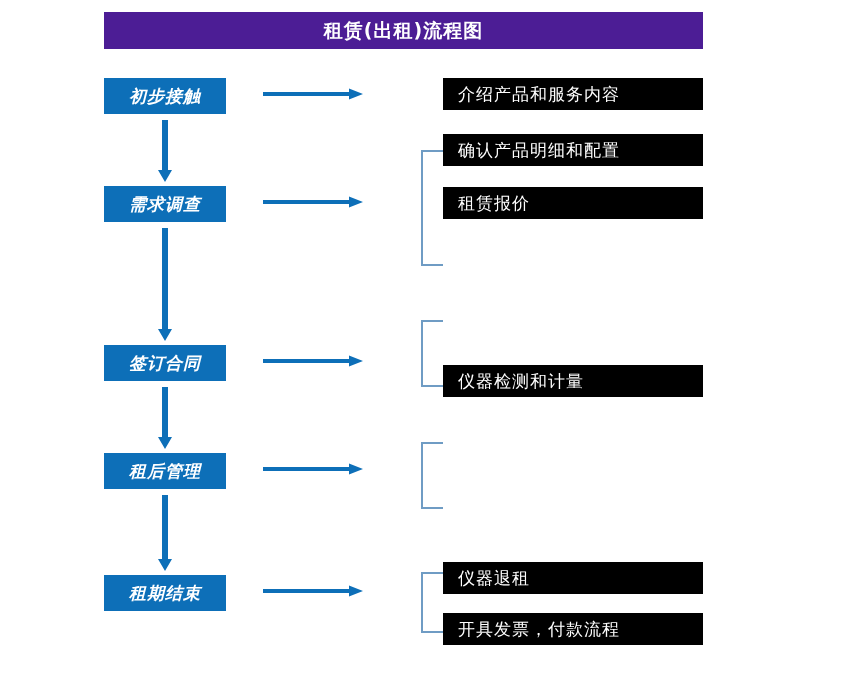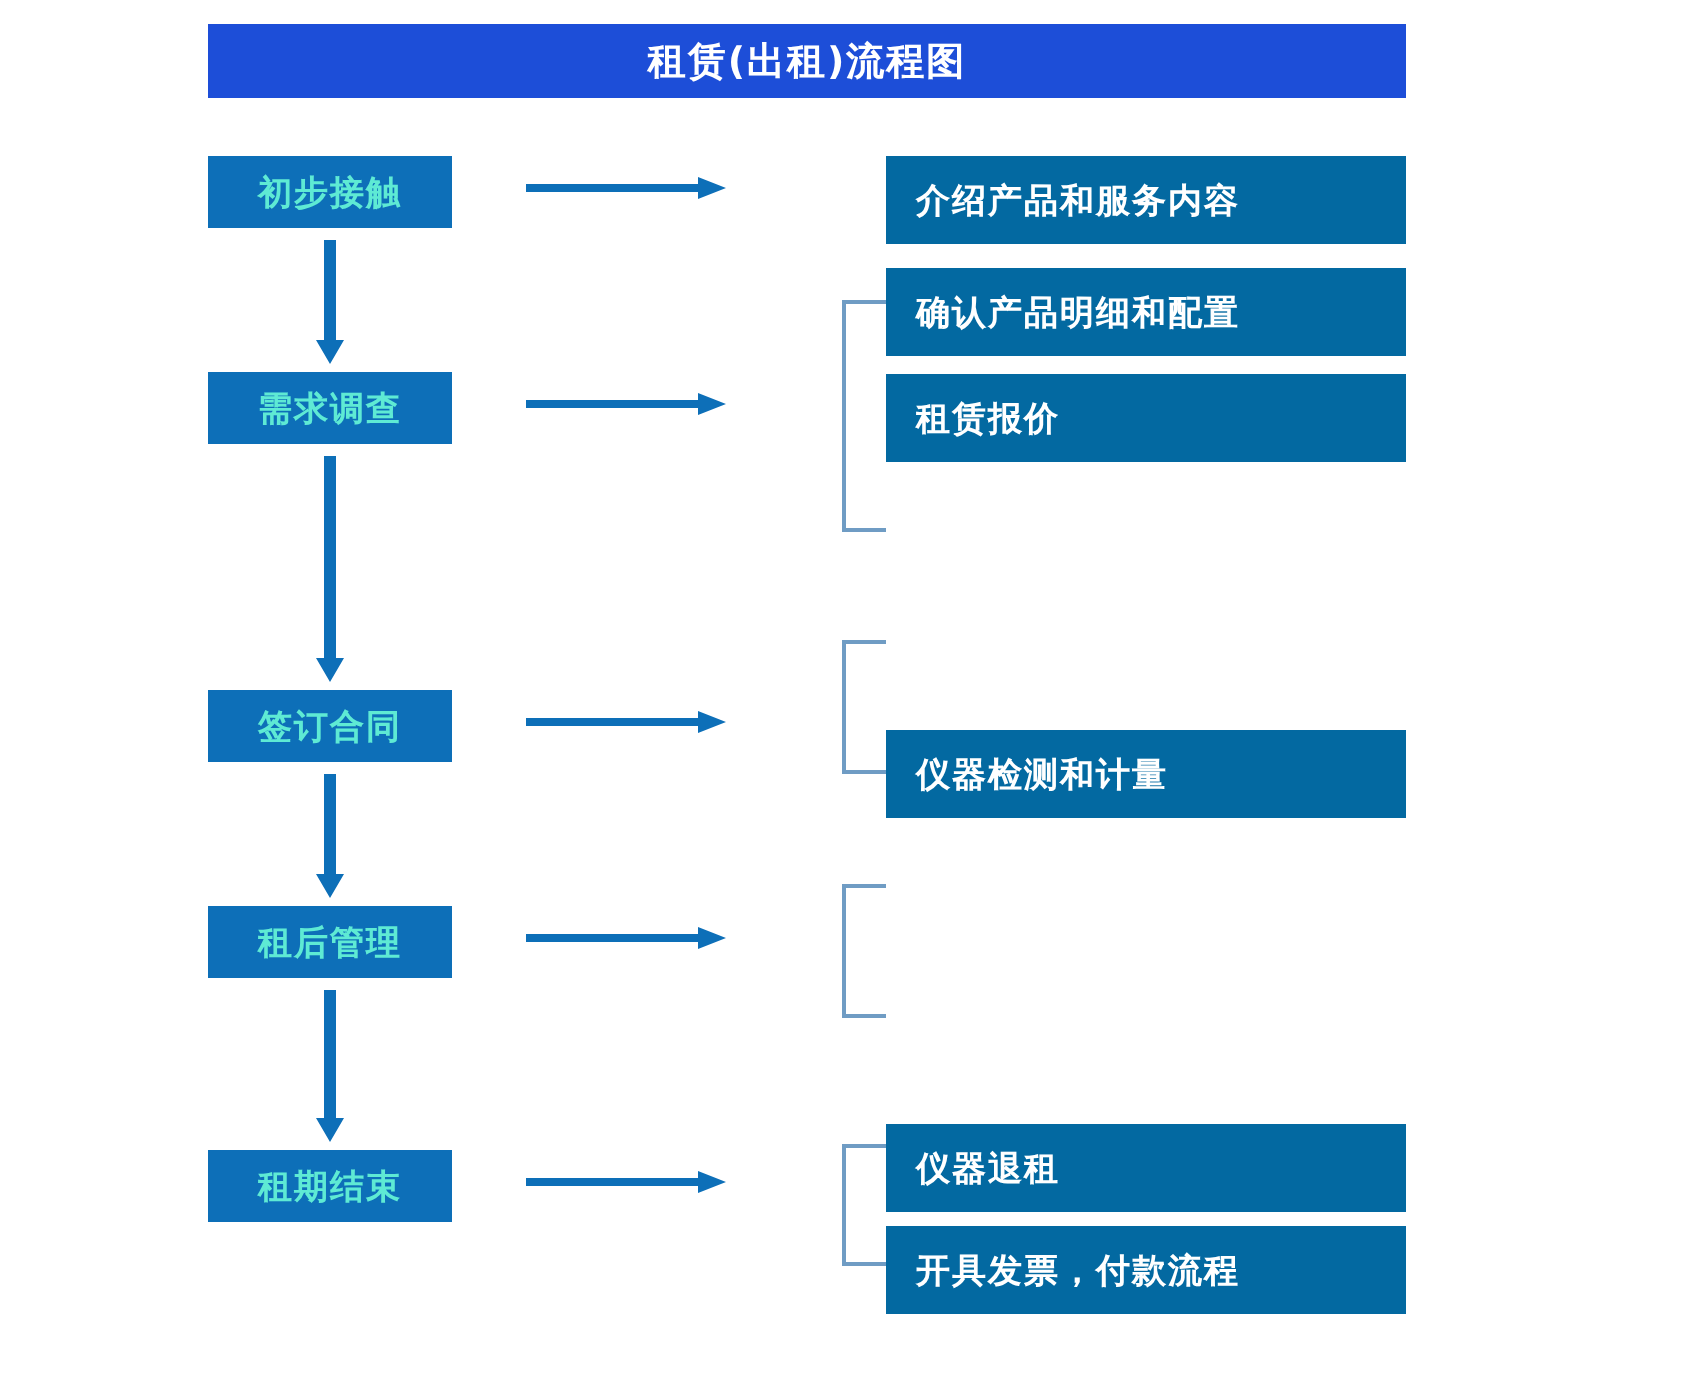--- a/index.html
+++ b/index.html
@@ -24,60 +24,61 @@
     height: 688px;
   }
 
   
   .title-band {
     position: absolute;
     left: 104px;
     top: 12px;
     width: 599px;
     height: 37px;
-    background: #1d4ed8;
+    background: #4c1d95;
     color: #ffffff;
     display: flex;
     align-items: center;
     justify-content: center;
     font-size: 19px;
     font-weight: bold;
     letter-spacing: 1px;
     box-sizing: border-box;
   }
 
   
   .stage-box {
     position: absolute;
     left: 104px;
     width: 122px;
     height: 36px;
     background: #0d6fb8;
-    color: #5eead4;
+    color: #ffffff;
     display: flex;
     align-items: center;
     justify-content: center;
     font-size: 17px;
     font-weight: bold;
     letter-spacing: 1px;
     box-sizing: border-box;
+    font-style: italic;
   }
 
   
   .detail-box {
     position: absolute;
     left: 443px;
     width: 260px;
-    height: 44px;
-    background: #0369a1;
+    height: 32px;
+    background: #000000;
     color: #ffffff;
     display: flex;
     align-items: center;
     font-size: 17px;
-    font-weight: bold;
+    font-weight: normal;
     letter-spacing: 1px;
     padding-left: 15px;
     box-sizing: border-box;
   }
 
   
   .h-arrow {
     position: absolute;
     height: 14px;
   }

